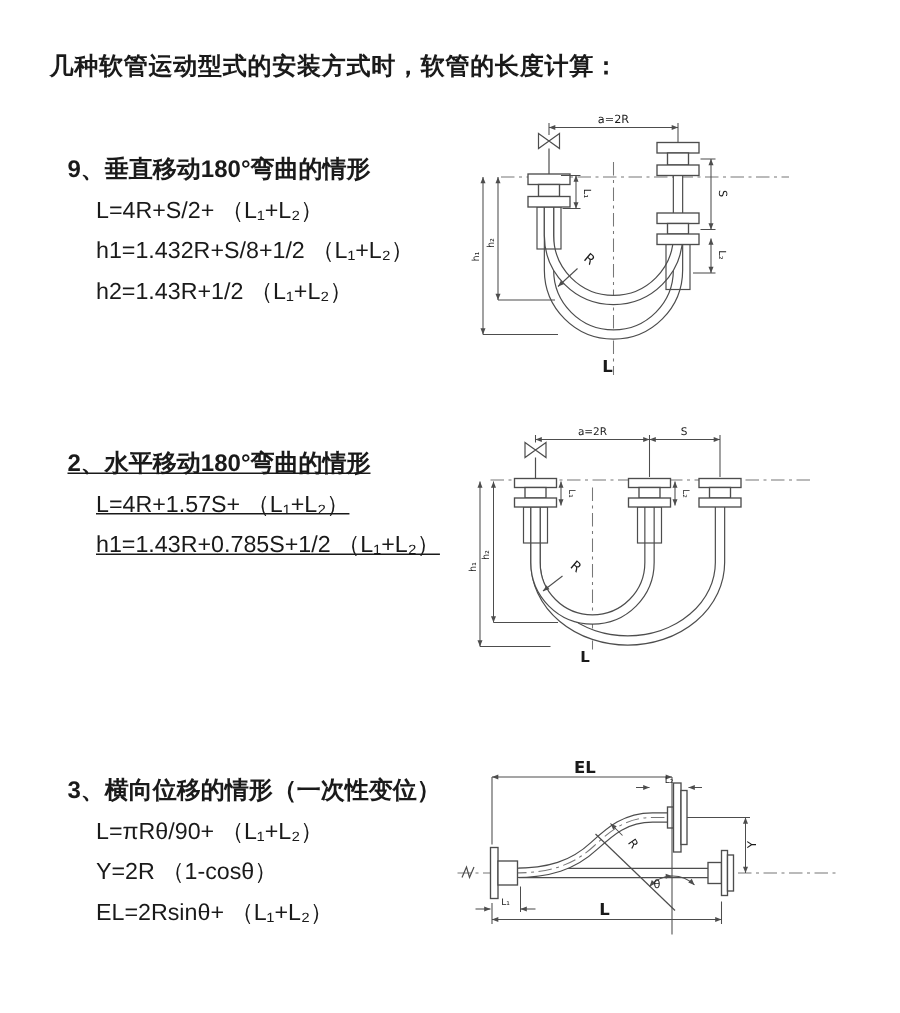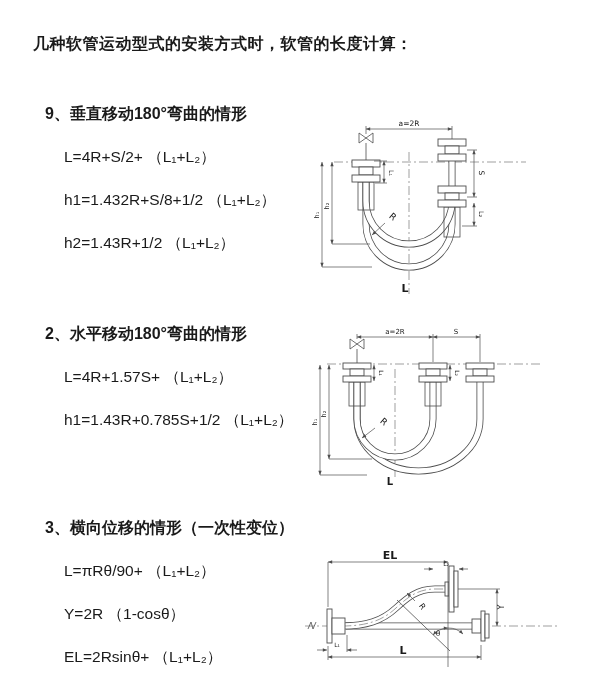--- a/index.html
+++ b/index.html
@@ -4,22 +4,22 @@
 <style>
   html,body { margin:0; padding:0; }
   body {
     width:600px; height:675px; background:#ffffff; position:relative;
     font-family:"Liberation Sans","DejaVu Sans",sans-serif; color:#1a1a1a;
     overflow:hidden;
   }
   .title { position:absolute; left:33px; top:34px; font-size:16px; font-weight:bold; letter-spacing:0.5px; }
   .sec { position:absolute; left:45px; width:270px; }
   .sec .heading { font-size:16px; font-weight:bold; line-height:20px; white-space:nowrap; }
-  .sec .formula { font-size:15.5px; line-height:20px; margin:23px 0 0 19px; white-space:nowrap; }
-  .diag { position:absolute;margin-top:44px; }
+  .sec .formula { font-size:15.5px; line-height:20px; margin:7px 0 0 19px; white-space:nowrap; }
+  .diag { position:absolute; }
   svg { display:block; overflow:visible; }
   .cl   { stroke:#777; stroke-width:0.7; fill:none; stroke-dasharray:9 3 2 3; }
   .tubo { stroke:#4d4d4d; stroke-width:7; fill:none; }
   .tubi { stroke:#ffffff; stroke-width:5.4; fill:none; }
   .thin { stroke:#4d4d4d; stroke-width:0.8; fill:none; }
   .dim  { stroke:#4d4d4d; stroke-width:0.7; fill:none; }
   .fl   { stroke:#4d4d4d; stroke-width:0.9; fill:#ffffff; }
   .lbl  { font-family:"DejaVu Sans","Liberation Sans",sans-serif; fill:#1a1a1a; }
 </style>
 </head>
@@ -27,21 +27,21 @@
 
 <div class="title">几种软管运动型式的安装方式时，软管的长度计算：</div>
 
 <div class="sec" style="top:104px;">
   <div class="heading">9、垂直移动180°弯曲的情形</div>
   <div class="formula">L=4R+S/2+ （L₁+L₂）</div>
   <div class="formula">h1=1.432R+S/8+1/2 （L₁+L₂）</div>
   <div class="formula">h2=1.43R+1/2 （L₁+L₂）</div>
 </div>
 
-<div class="sec" style="top:324px;">
+<div class="sec" style="top:300px;text-decoration:underline;">
   <div class="heading">2、水平移动180°弯曲的情形</div>
   <div class="formula">L=4R+1.57S+ （L₁+L₂）</div>
   <div class="formula">h1=1.43R+0.785S+1/2 （L₁+L₂）</div>
 </div>
 
 <div class="sec" style="top:518px;">
   <div class="heading">3、横向位移的情形（一次性变位）</div>
   <div class="formula">L=πRθ/90+ （L₁+L₂）</div>
   <div class="formula">Y=2R （1-cosθ）</div>
   <div class="formula">EL=2Rsinθ+ （L₁+L₂）</div>

